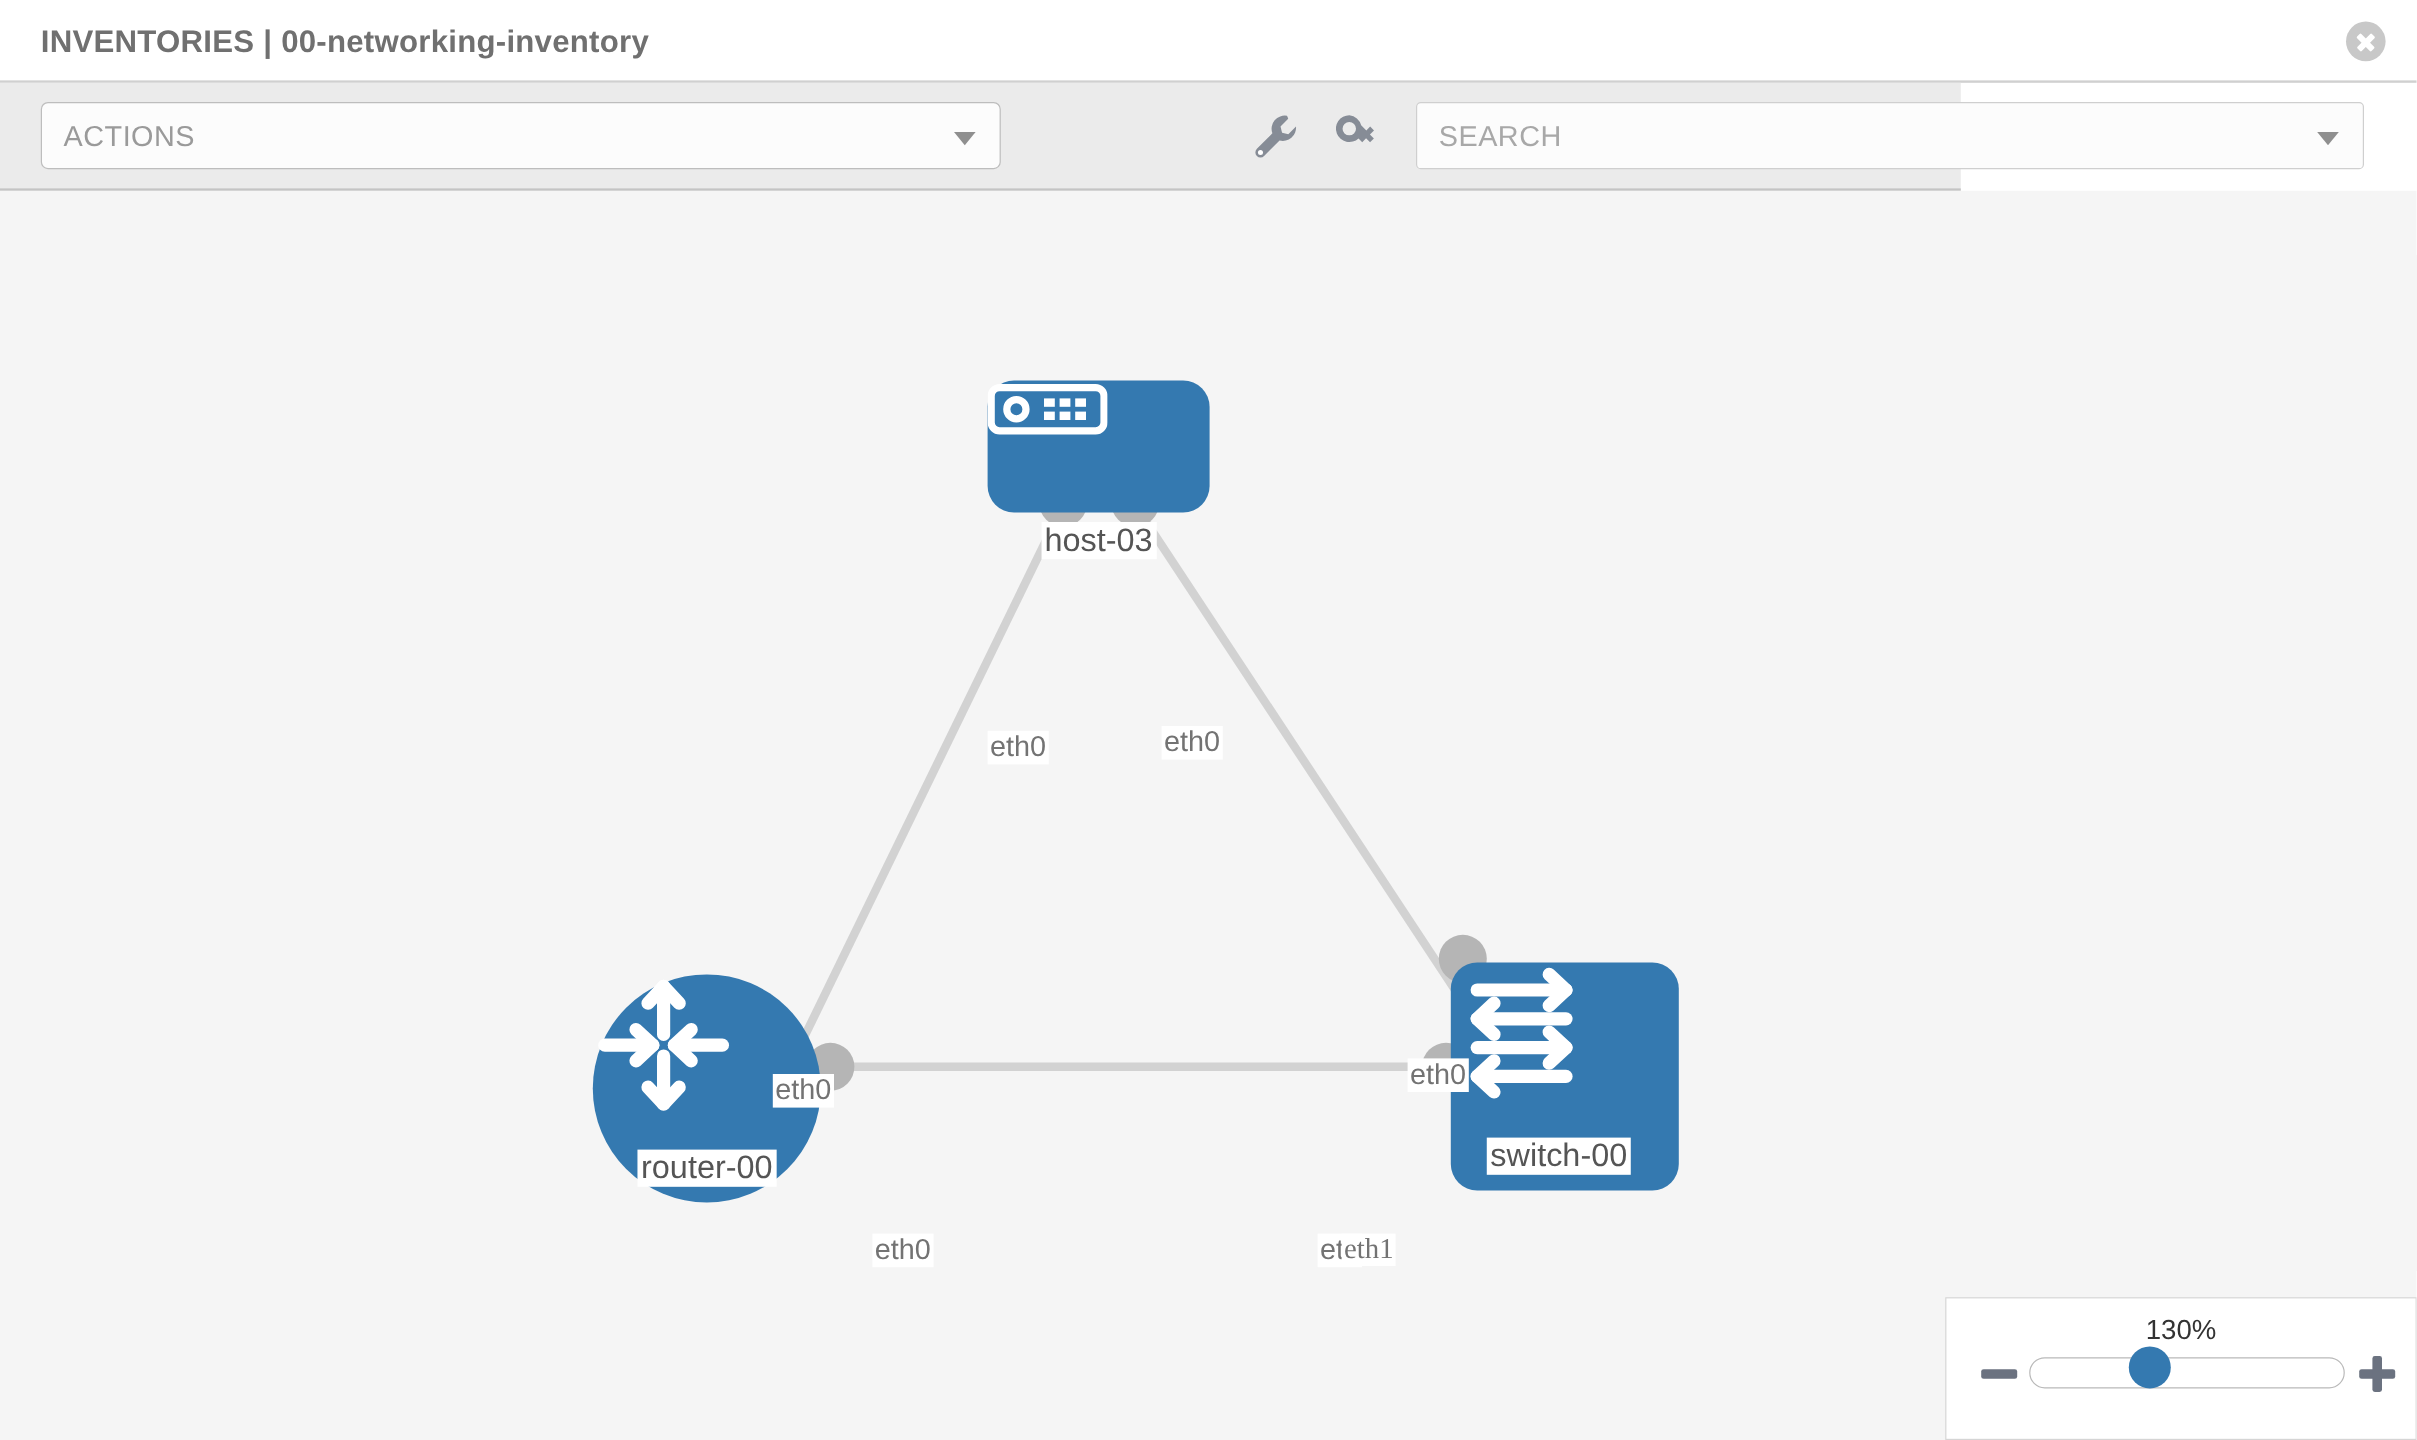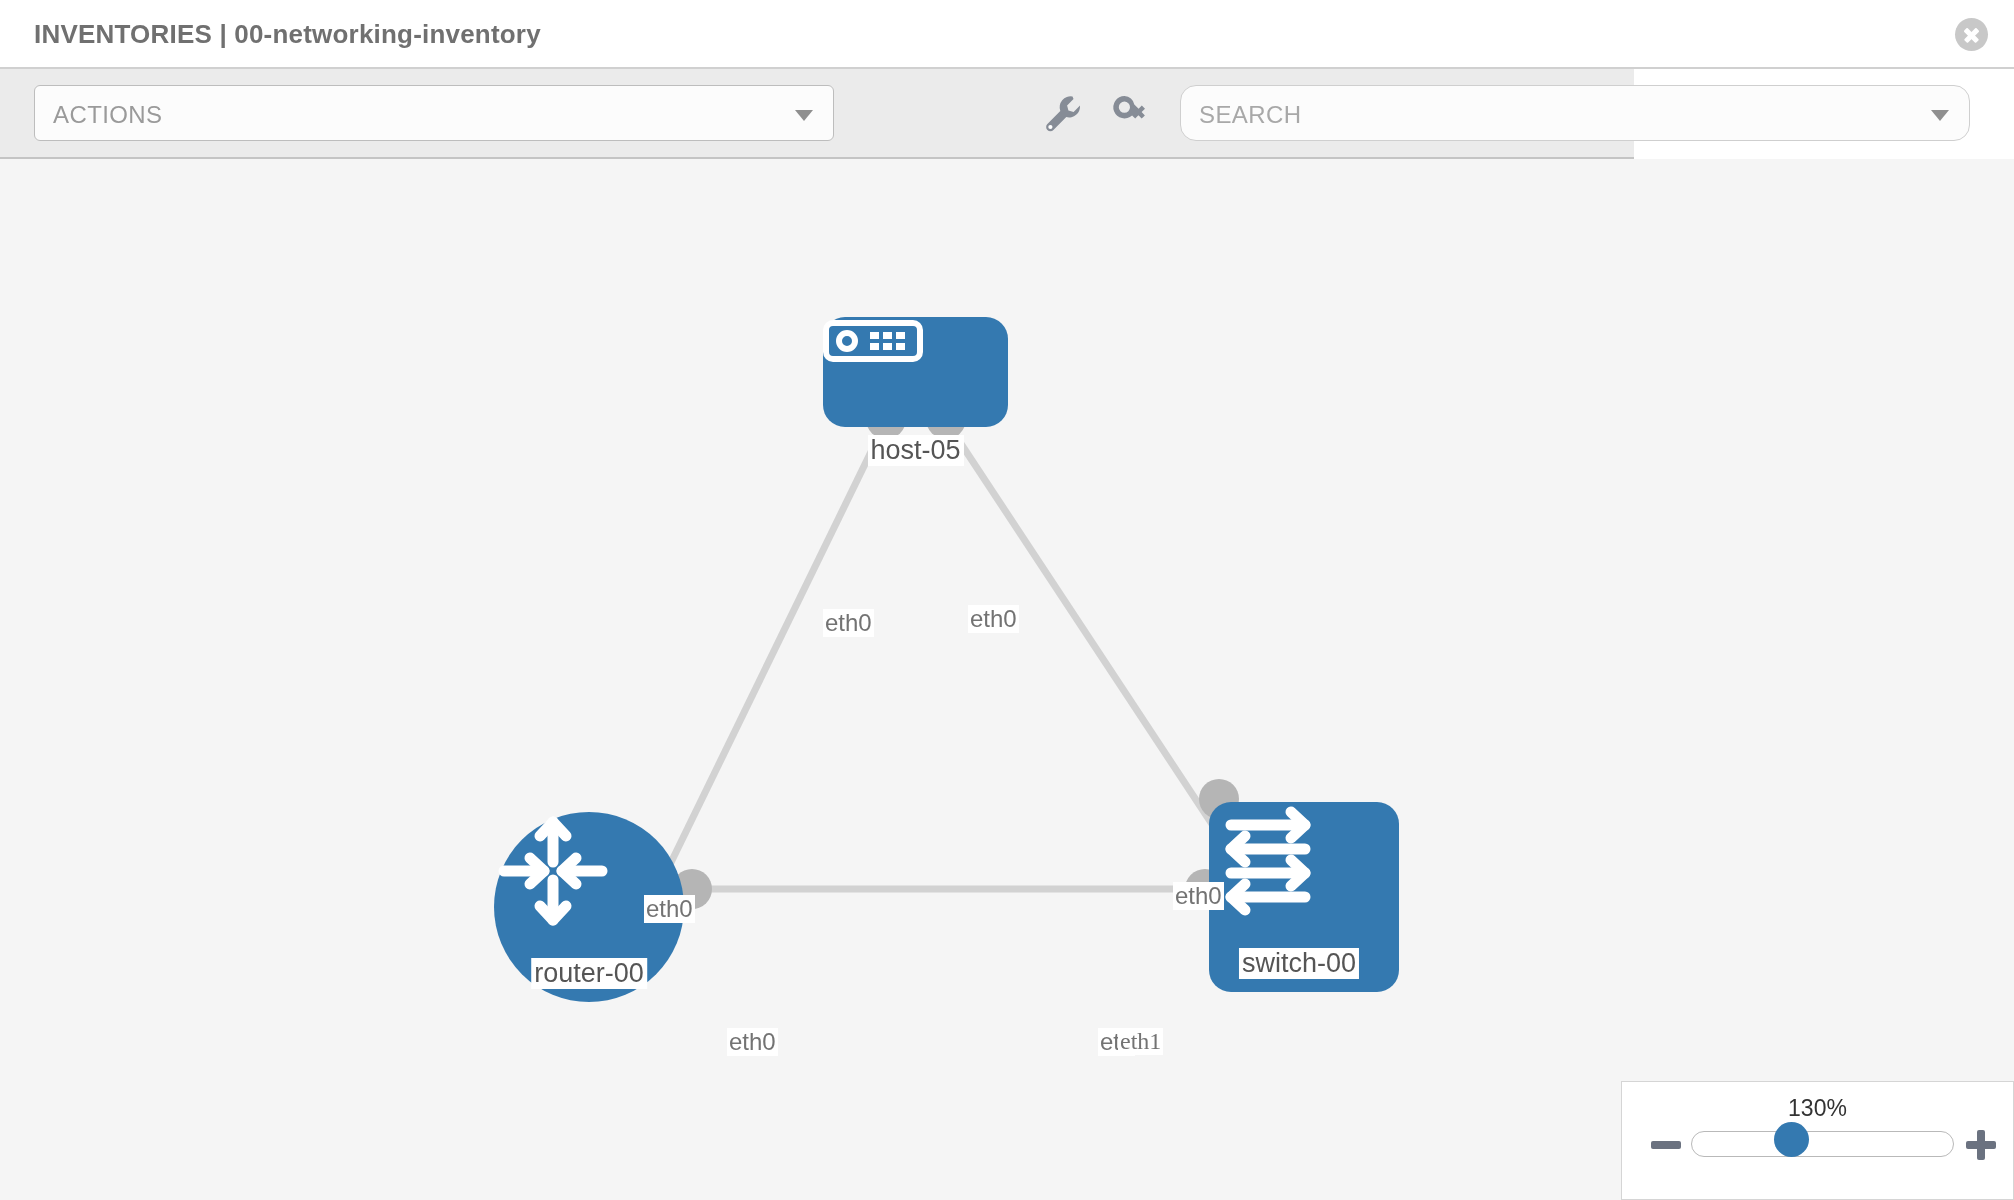--- a/index.html
+++ b/index.html
@@ -113,21 +113,21 @@
   #key-tool    { left: 1106px; }
 
   .search-box {
     position: absolute;
     left: 1180px;
     top: 16px;
     width: 790px;
     height: 56px;
     background: #fcfcfc;
     border: 1px solid #cfcfcf;
-    border-radius: 16px;
+    border-radius: 4px;
     box-sizing: border-box;
     cursor: text;
   }
   .search-box .placeholder {
     position: absolute;
     left: 18px;
     top: 15px;
     font-size: 24px;
     color: #a8a8a8;
     letter-spacing: 0.4px;
@@ -333,21 +333,21 @@
           <rect x="3" y="6" width="94" height="36" rx="7" ry="7" fill="none" stroke="#ffffff" stroke-width="6"></rect>
           <circle cx="24" cy="24" r="8" fill="none" stroke="#ffffff" stroke-width="6"></circle>
           <rect x="47" y="15" width="9" height="7" fill="#ffffff"></rect>
           <rect x="60" y="15" width="9" height="7" fill="#ffffff"></rect>
           <rect x="73" y="15" width="9" height="7" fill="#ffffff"></rect>
           <rect x="47" y="26" width="9" height="7" fill="#ffffff"></rect>
           <rect x="60" y="26" width="9" height="7" fill="#ffffff"></rect>
           <rect x="73" y="26" width="9" height="7" fill="#ffffff"></rect>
         </svg>
       </div>
-      <div class="node-label">host-05</div>
+      <div class="node-label">host-03</div>
     </div>
 
     <div class="node" id="node-router">
       <div class="node-shape circle">
         <svg width="118" height="118" viewBox="0 0 118 118">
           <g stroke="#ffffff" stroke-width="11" stroke-linecap="round" stroke-linejoin="round" fill="none">
             <line x1="59" y1="10" x2="59" y2="50"></line>
             <polyline points="46,24 59,10 72,24"></polyline>
             <line x1="59" y1="108" x2="59" y2="68"></line>
             <polyline points="46,94 59,108 72,94"></polyline>

